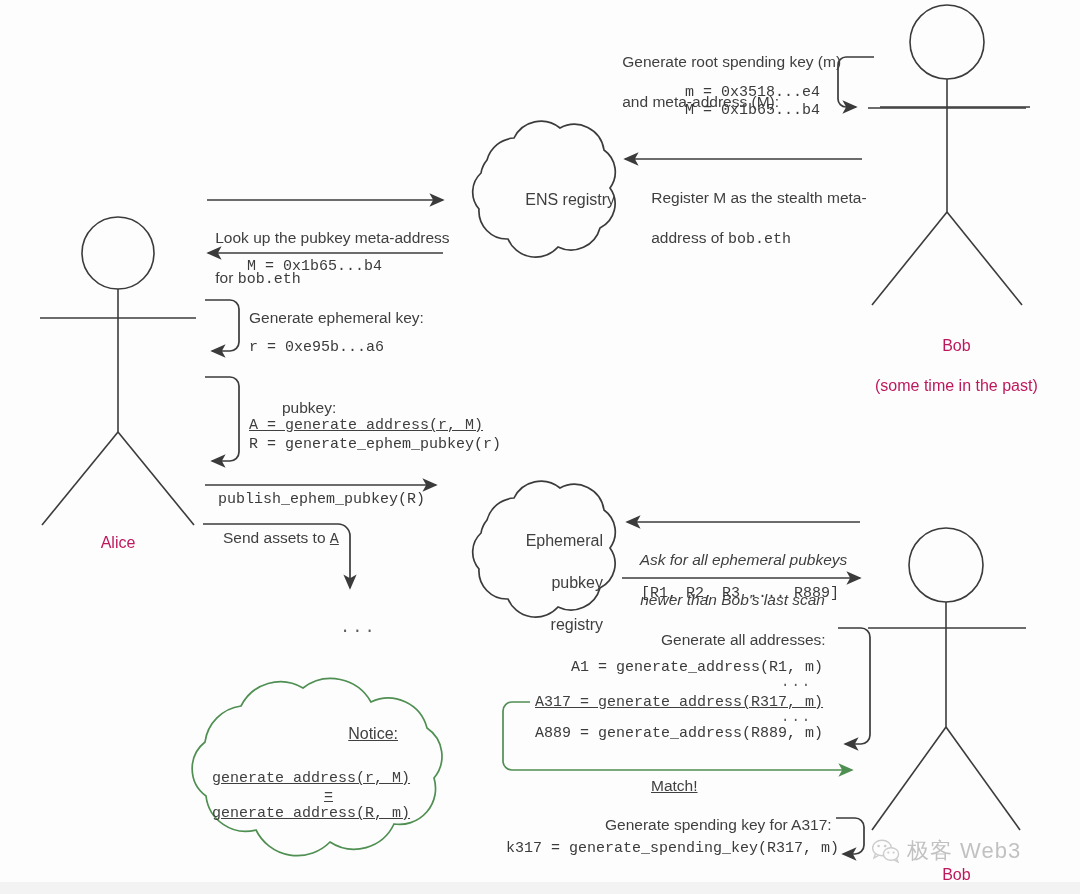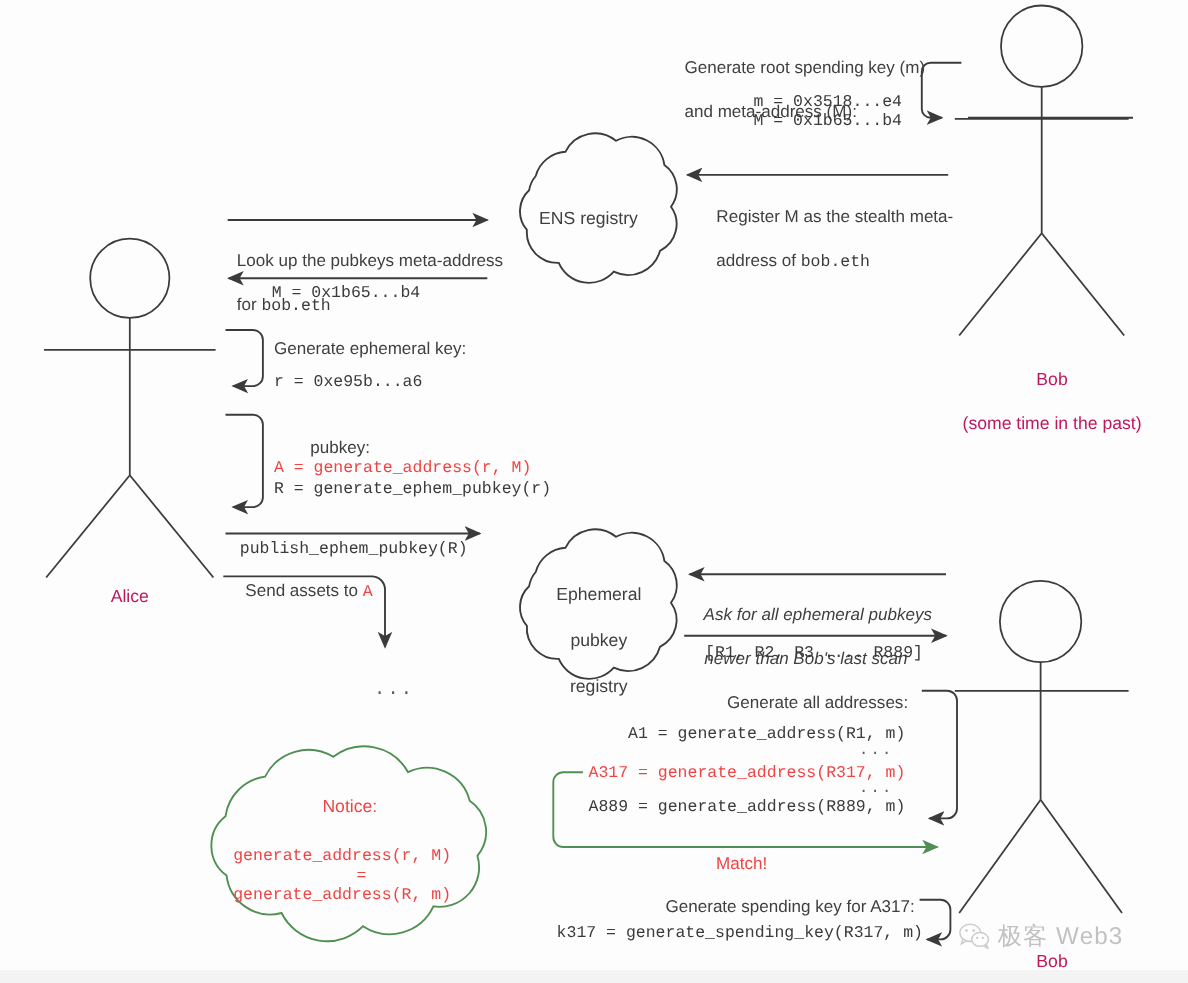--- a/index.html
+++ b/index.html
@@ -28,33 +28,33 @@
     line-height:20px;
     white-space:pre;
   }
   .mono{
     font-family:"Liberation Mono", monospace;
     font-size:15px;
     letter-spacing:0px;
     color:#3b3b3b;
     white-space:pre;
   }
-  .green{color:#ef4444;}
+  .green{color:#404040;text-decoration:underline;}
   .ctr{text-align:left;}
   .figlabel{
     position:absolute;
     font-size:16px;
     text-align:center;
     color:#be185d;
     line-height:20px;
     white-space:pre;
   }
   .cloudtxt{
     position:absolute;
-    text-align:center;
+    text-align:right;
     font-size:16px;
     color:#3f3f3f;
     line-height:21px;
     white-space:pre;
   }
   .dots{
     position:absolute;
     font-family:"Liberation Mono", monospace;
     font-size:17px;
     color:#5b5b5b;
@@ -217,21 +217,21 @@
   <div class="mono" style="position:absolute;left:685px;top:102px;">M = 0x1b65...b4</div>
 
   <div class="lbl ctr" style="left:634px;top:168px;width:240px;">
     <span>Register M as the stealth meta-</span><br>
     <span>address of </span><span class="mono">bob.eth</span>
   </div>
 
   <div class="cloudtxt" style="left:455px;top:189px;width:160px;">ENS registry</div>
 
   <div class="lbl ctr" style="left:198px;top:208px;width:258px;">
-    <span>Look up the pubkeys meta-address</span><br>
+    <span>Look up the pubkey meta-address</span><br>
     <span>for </span><span class="mono">bob.eth</span>
   </div>
   <div class="mono" style="position:absolute;left:247px;top:258px;">M = 0x1b65...b4</div>
 
   <div class="lbl" style="left:249px;top:308px;">Generate ephemeral key:</div>
   <div class="mono" style="position:absolute;left:249px;top:339px;">r = 0xe95b...a6</div>
 
   <div class="lbl" style="left:249px;top:398px;margin-left:33px;">pubkey:</div>
   <div class="mono green" style="position:absolute;left:249px;top:417px;">A = generate_address(r, M)</div>
   <div class="mono" style="position:absolute;left:249px;top:436px;">R = generate_ephem_pubkey(r)</div>

